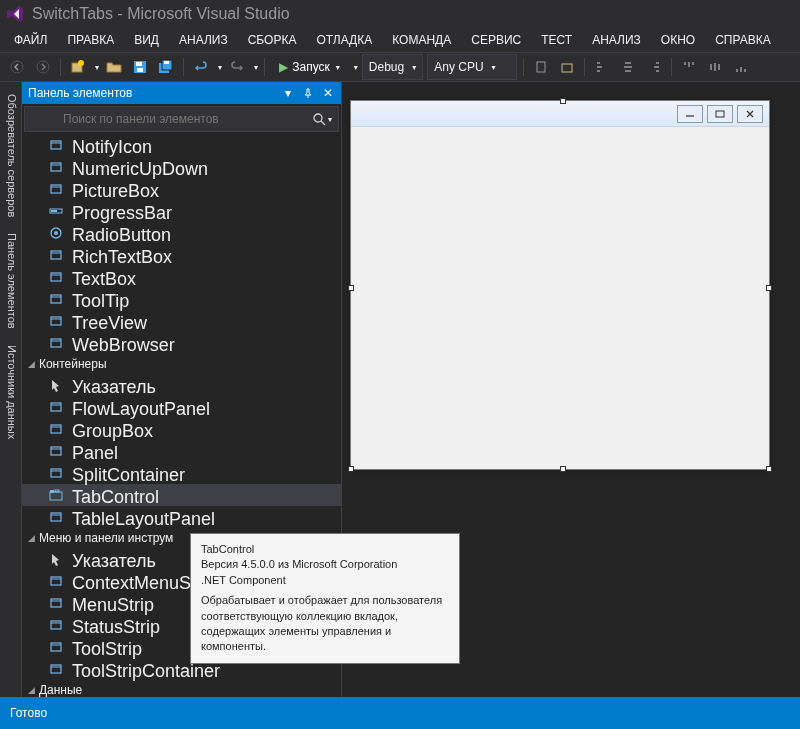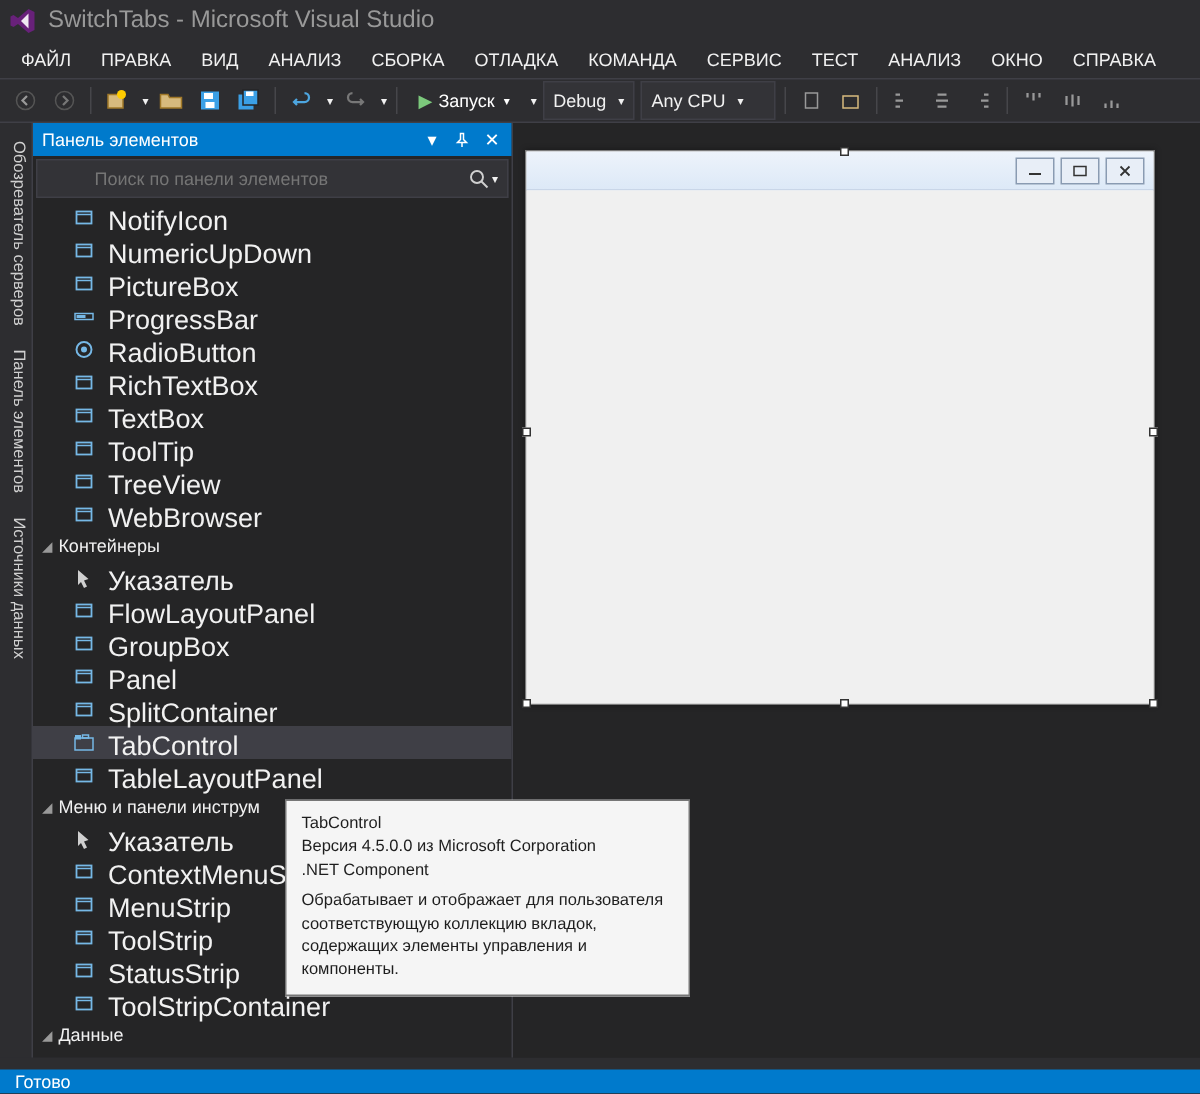--- a/index.html
+++ b/index.html
@@ -44,21 +44,21 @@
 .window-frame .wf-title { height: 26px; background: linear-gradient(#edf3fb, #dde9f7); border-bottom: 1px solid #c9d6e8; display: flex; align-items: center; justify-content: flex-end; padding: 0 6px; gap: 4px; }
 .window-frame .wf-btn { width: 26px; height: 18px; border: 1px solid #8a9bb2; background: #e8eef7; display: flex; align-items: center; justify-content: center; font-size: 10px; color: #333; cursor: pointer; }
 .window-frame .wf-body { height: calc(100% - 26px); background: #f0f0f0; }
 .resize-handle { width: 6px; height: 6px; background: #fff; border: 1px solid #333; position: absolute; }
 
 .tooltip { position: absolute; left: 190px; top: 533px; width: 270px; background: #f5f5f5; border: 1px solid #767676; padding: 8px 10px; color: #1e1e1e; font-size: 11px; line-height: 1.4; z-index: 100; }
 .tooltip .tt-title { font-weight: normal; }
 .tooltip .tt-line { }
 .tooltip .tt-desc { margin-top: 5px; }
 
-.statusbar { height: 16px; background: #007acc; display: flex; align-items: center; padding: 0 10px; color: #fff; font-size: 12px; position: absolute; bottom: 0; left: 0; right: 0; }
+.statusbar { height: 32px; background: #007acc; display: flex; align-items: center; padding: 0 10px; color: #fff; font-size: 12px; position: absolute; bottom: 0; left: 0; right: 0; }
 
 .chev { font-size: 8px; margin-left: 2px; }
 svg { display: block; }
 </style>
 </head>
 <body>
 
 <div class="titlebar">
   <span class="vs-logo">
     <svg viewBox="0 0 18 18" width="18" height="18">
@@ -415,30 +415,30 @@
           </span>
           <span>MenuStrip</span>
         </div>
         <div class="tbx-item">
           <span class="tbx-icon">
             <svg width="14" height="14" viewBox="0 0 14 14">
               <rect x="2" y="3" width="10" height="8" fill="none" stroke="#76b8e6" stroke-width="1.2"></rect>
               <path d="M2 5h10" stroke="#76b8e6"></path>
             </svg>
           </span>
+          <span>StatusStrip</span>
+        </div>
+        <div class="tbx-item">
+          <span class="tbx-icon">
+            <svg width="14" height="14" viewBox="0 0 14 14">
+              <rect x="2" y="3" width="10" height="8" fill="none" stroke="#76b8e6" stroke-width="1.2"></rect>
+              <path d="M2 5h10" stroke="#76b8e6"></path>
+            </svg>
+          </span>
           <span>ToolStrip</span>
-        </div>
-        <div class="tbx-item">
-          <span class="tbx-icon">
-            <svg width="14" height="14" viewBox="0 0 14 14">
-              <rect x="2" y="3" width="10" height="8" fill="none" stroke="#76b8e6" stroke-width="1.2"></rect>
-              <path d="M2 5h10" stroke="#76b8e6"></path>
-            </svg>
-          </span>
-          <span>StatusStrip</span>
         </div>
         <div class="tbx-item">
           <span class="tbx-icon">
             <svg width="14" height="14" viewBox="0 0 14 14">
               <rect x="2" y="3" width="10" height="8" fill="none" stroke="#76b8e6" stroke-width="1.2"></rect>
               <path d="M2 5h10" stroke="#76b8e6"></path>
             </svg>
           </span>
           <span>ToolStripContainer</span>
         </div>

